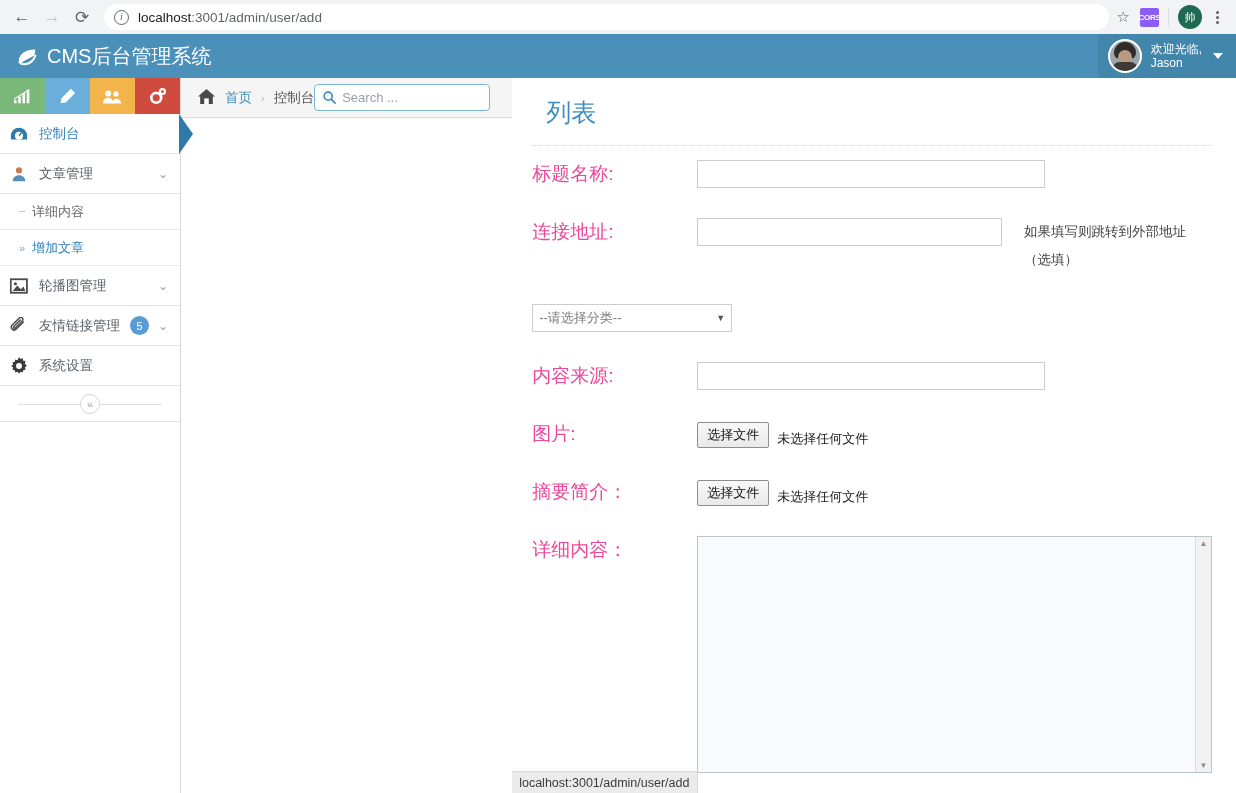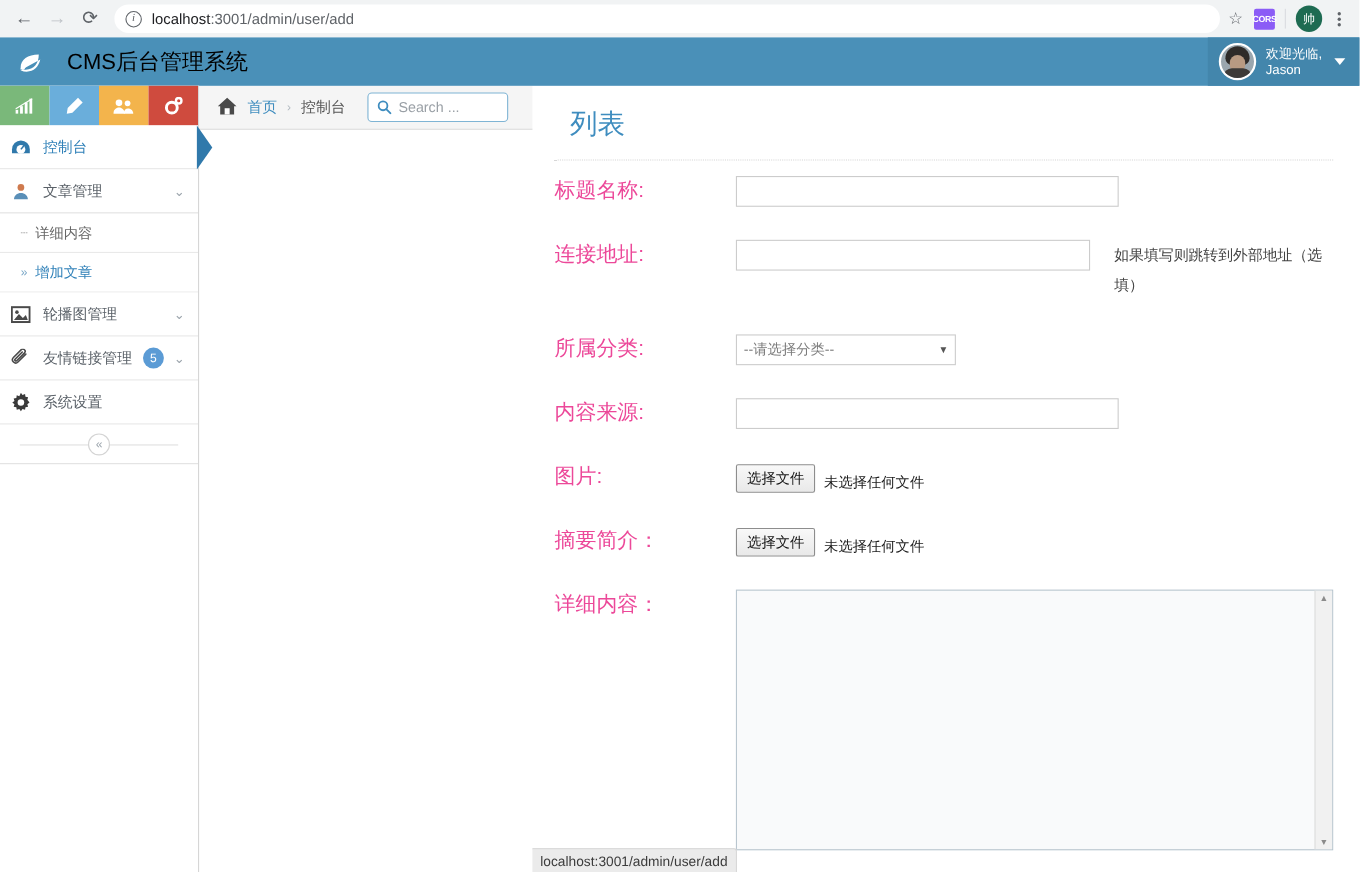--- a/index.html
+++ b/index.html
@@ -104,24 +104,23 @@
     height: 44px;
     background: #4a90b8;
     display: flex;
     align-items: center;
     justify-content: space-between;
     position: relative;
   }
   .brand {
     display: flex;
     align-items: center;
-    color: #000000;
+    color: #ffffff;
     padding-left: 16px;
     font-size: 20px;
-    gap: 14px;
   }
   .brand .leaf { margin-right: 9px; display: flex; }
   .user-box {
     display: flex;
     align-items: center;
     background: #4386ac;
     height: 44px;
     padding: 0 13px 0 10px;
     gap: 9px;
   }
@@ -283,29 +282,28 @@
     align-items: center;
     justify-content: space-between;
     padding: 0 22px 0 16px;
     flex: none;
   }
   .breadcrumb { display: flex; align-items: center; gap: 9px; font-size: 13.5px; }
   .crumb-link { color: #3f8dbf; }
   .crumb-sep { color: #b0b8bf; font-size: 11px; }
   .crumb-current { color: #555; }
   .search-box {
-    width: 128px; height: 27px;
+    width: 176px; height: 27px;
     border: 1px solid #7fb4d4;
     border-radius: 4px;
     background: #fff;
     display: flex;
     align-items: center;
     padding: 0 8px;
     gap: 6px;
-    margin-left: 20px;
   }
   .search-box .q { color: #3f8dbf; font-size: 13px; display: flex; }
   .search-ph { color: #9aa0a6; font-size: 13px; }
 
   .content { flex: 1; padding: 0 24px 0 20px; overflow: hidden; position: relative; }
   .page-title {
     color: #3f8dbf;
     font-size: 25px;
     font-weight: normal;
     margin: 18px 0 16px 14px;
@@ -591,21 +589,20 @@
         <input class="txt-input" type="text" value="" style="">
       </div>
 
       <div class="form-row">
         <div class="form-label">连接地址:</div>
         <input class="txt-input" type="text" value="" style="">
         <div class="hint">如果填写则跳转到外部地址（选填）</div>
       </div>
 
       <div class="form-row">
-        <div class="form-label">所属分类:</div>
         <div class="sel-input">
           <span>--请选择分类--</span>
           <span class="sel-arrow">▼</span>
         </div>
       </div>
 
       <div class="form-row">
         <div class="form-label">内容来源:</div>
         <input class="txt-input" type="text" value="" style="">
       </div>

